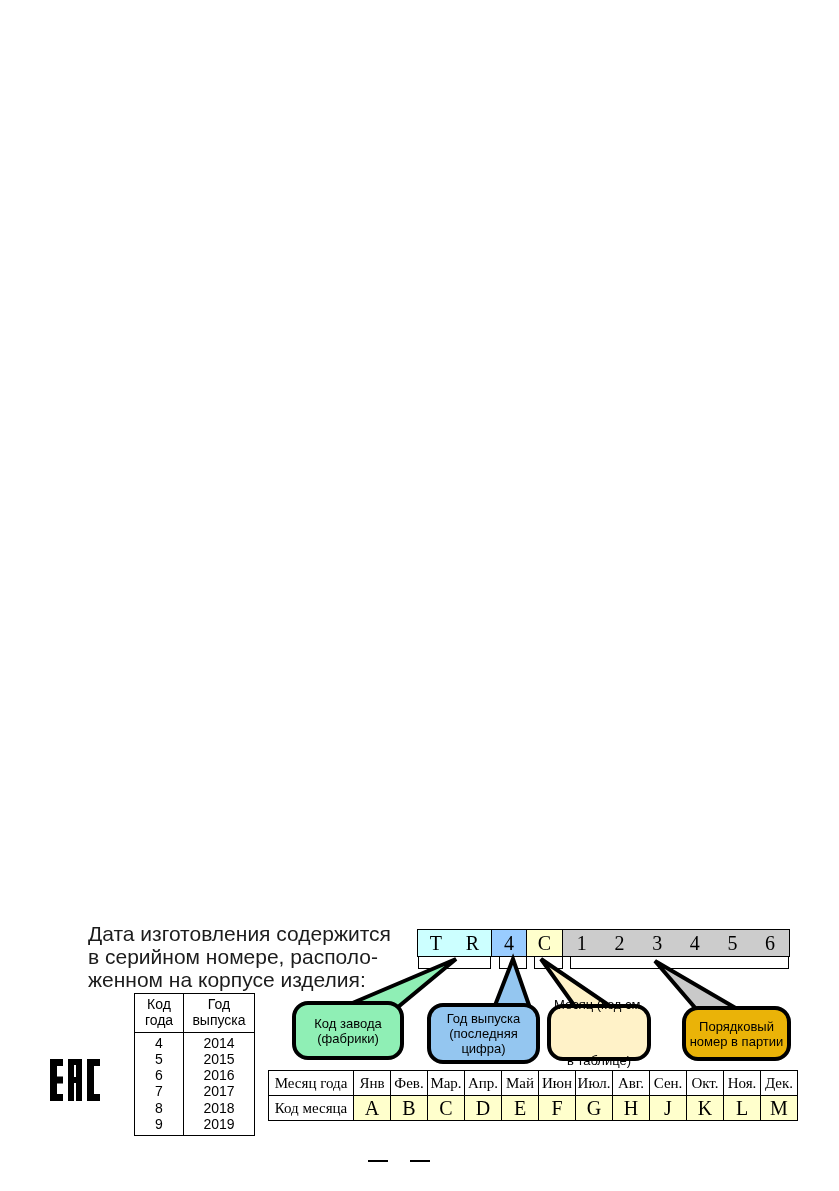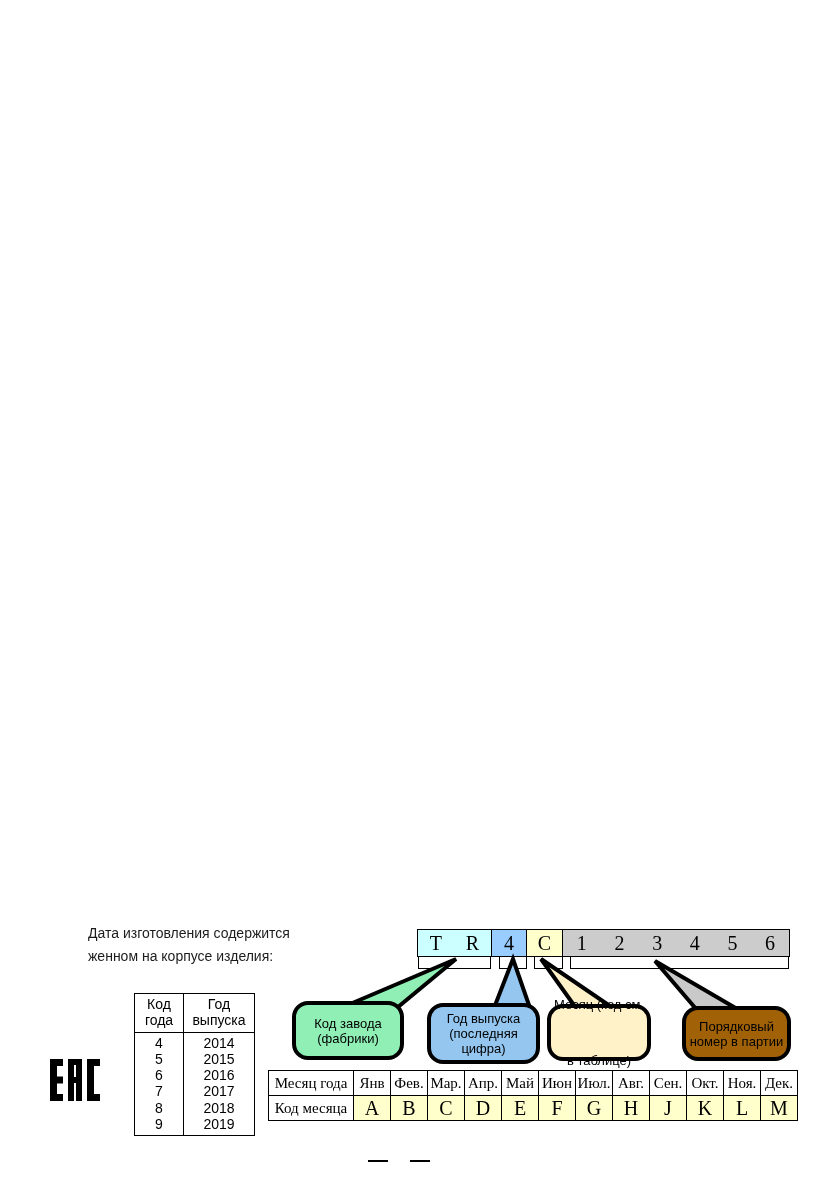--- a/index.html
+++ b/index.html
@@ -8,21 +8,21 @@
     background:#ffffff;
     position:relative;
     font-family:"Liberation Sans", sans-serif;
     color:#000;
     overflow:hidden;
   }
 
   
   .intro {
     position:absolute; left:88px; top:922px;
-    font-size:14px; line-height:23px; color:#1c1c1c;
+    font-size:21px; line-height:23px; color:#1c1c1c;
   }
 
   
   .year-table {
     position:absolute; left:134px; top:993px;
     border-collapse:collapse;
     font-family:"Liberation Sans", sans-serif;
     font-size:14px; text-align:center;
   }
   .year-table td { border:0; padding:0 4px; }
@@ -67,21 +67,21 @@
   .bubble {
     position:absolute; z-index:3; box-sizing:border-box;
     border:4px solid #000; border-radius:16px;
     display:flex; flex-direction:column; justify-content:center;
     align-items:center; text-align:center;
     font-size:13px; line-height:15px;
   }
   .bubble-factory { left:292px; top:1001px; width:112px; height:59px; background:#8FEFB5; }
   .bubble-year    { left:427px; top:1003px; width:113px; height:61px; background:#94C6F0; }
   .bubble-month   { left:547px; top:1004px; width:104px; height:57px; background:#FFF2C8;gap:41px; }
-  .bubble-batch   { left:682px; top:1006px; width:109px; height:55px; background:#a16207; }
+  .bubble-batch   { left:682px; top:1006px; width:109px; height:55px; background:#eab308; }
 
   
   .month-table {
     position:absolute; left:268px; top:1070px;
     border-collapse:collapse;
     font-family:"Liberation Serif", serif; text-align:center;
   }
   .month-table td { border:1.5px solid #000; padding:0; }
   .month-table .mt-label { width:84px; font-size:15px;margin-top:8px; }
   .month-table .mt-month { width:36px; font-size:15px; height:24px;margin-top:32px; }
@@ -90,20 +90,21 @@
   
   .pagedash { position:absolute; top:1160px; width:20px; height:2px; background:#000; }
   .pagedash-1 { left:368px; }
   .pagedash-2 { left:410px; }
 </style>
 </head>
 <body>
 
 <div class="intro">
   <div>Дата изготовления содержится</div>
+  <div>в серийном номере, располо-</div>
   <div>женном на корпусе изделия:</div>
 </div>
 
 <table class="year-table">
   <tbody class="yt-outer">
   <tr>
     <td class="col-code">
       <div>Код</div>
       <div>года</div>
     </td>

